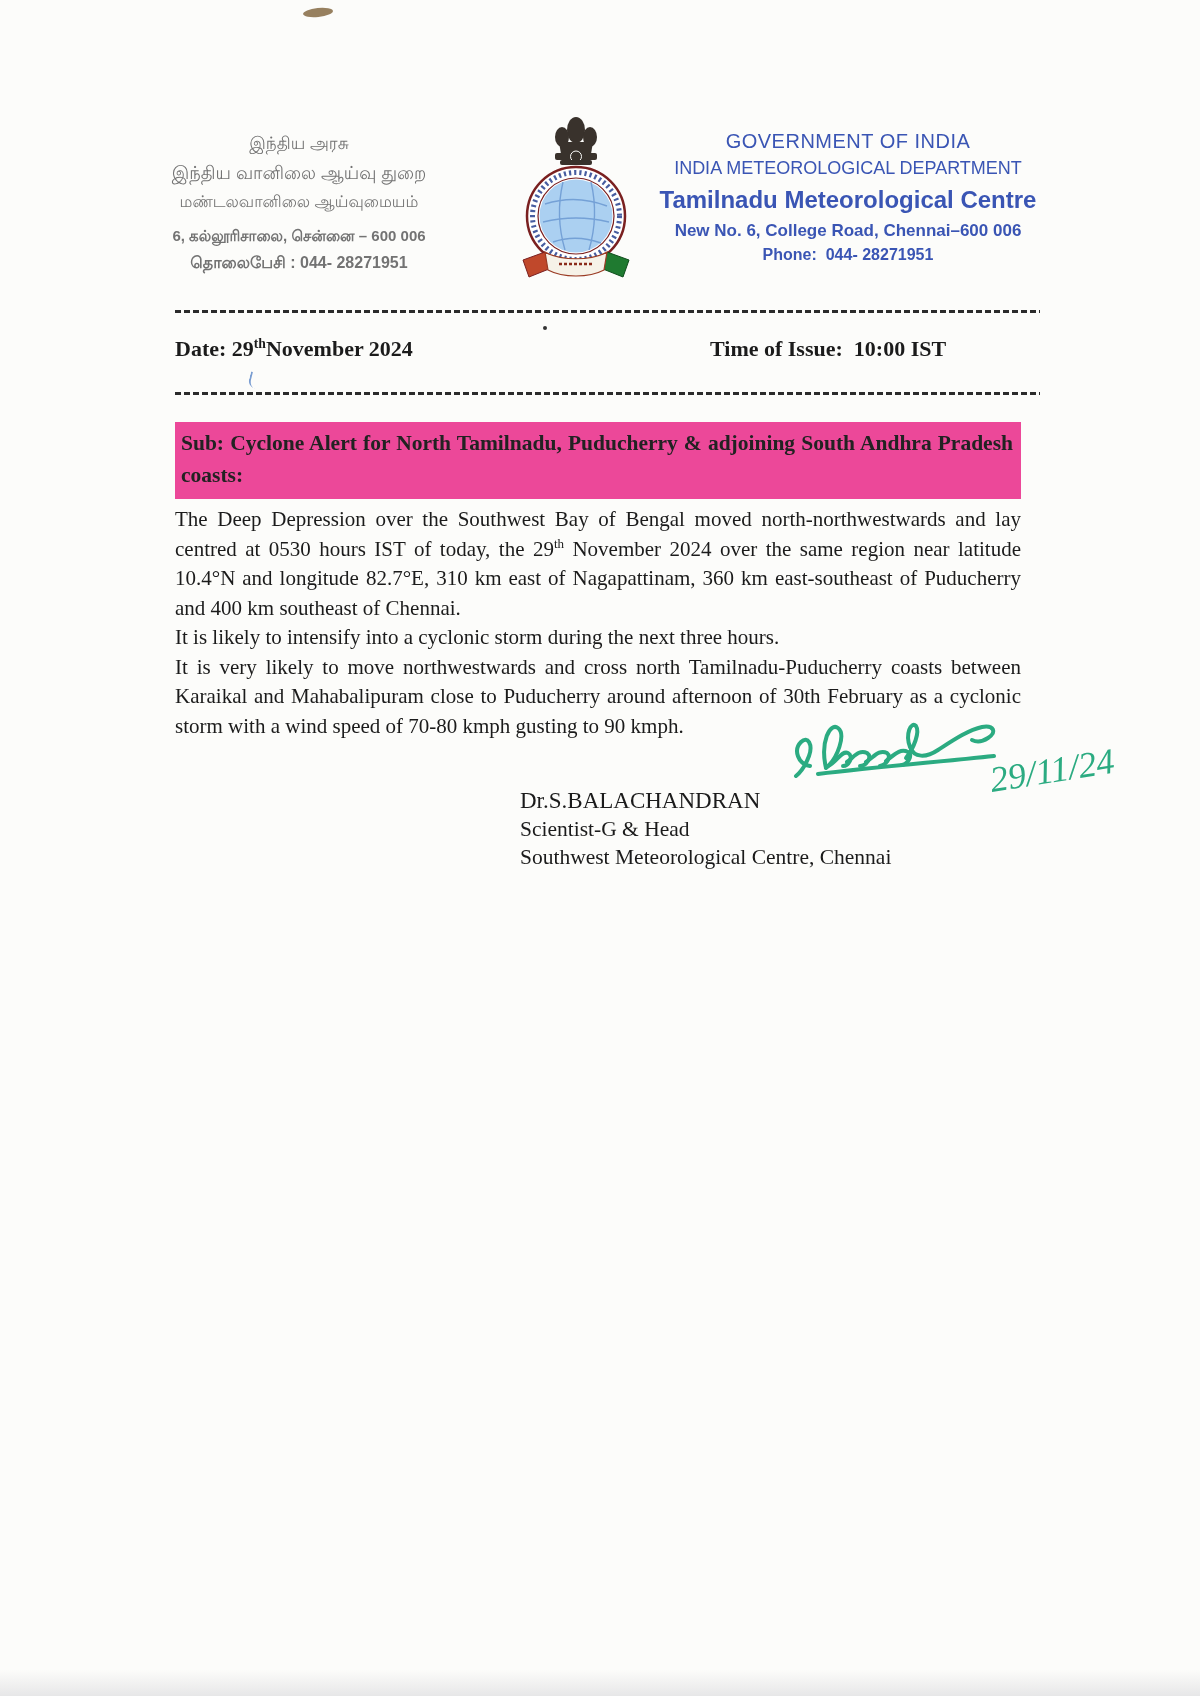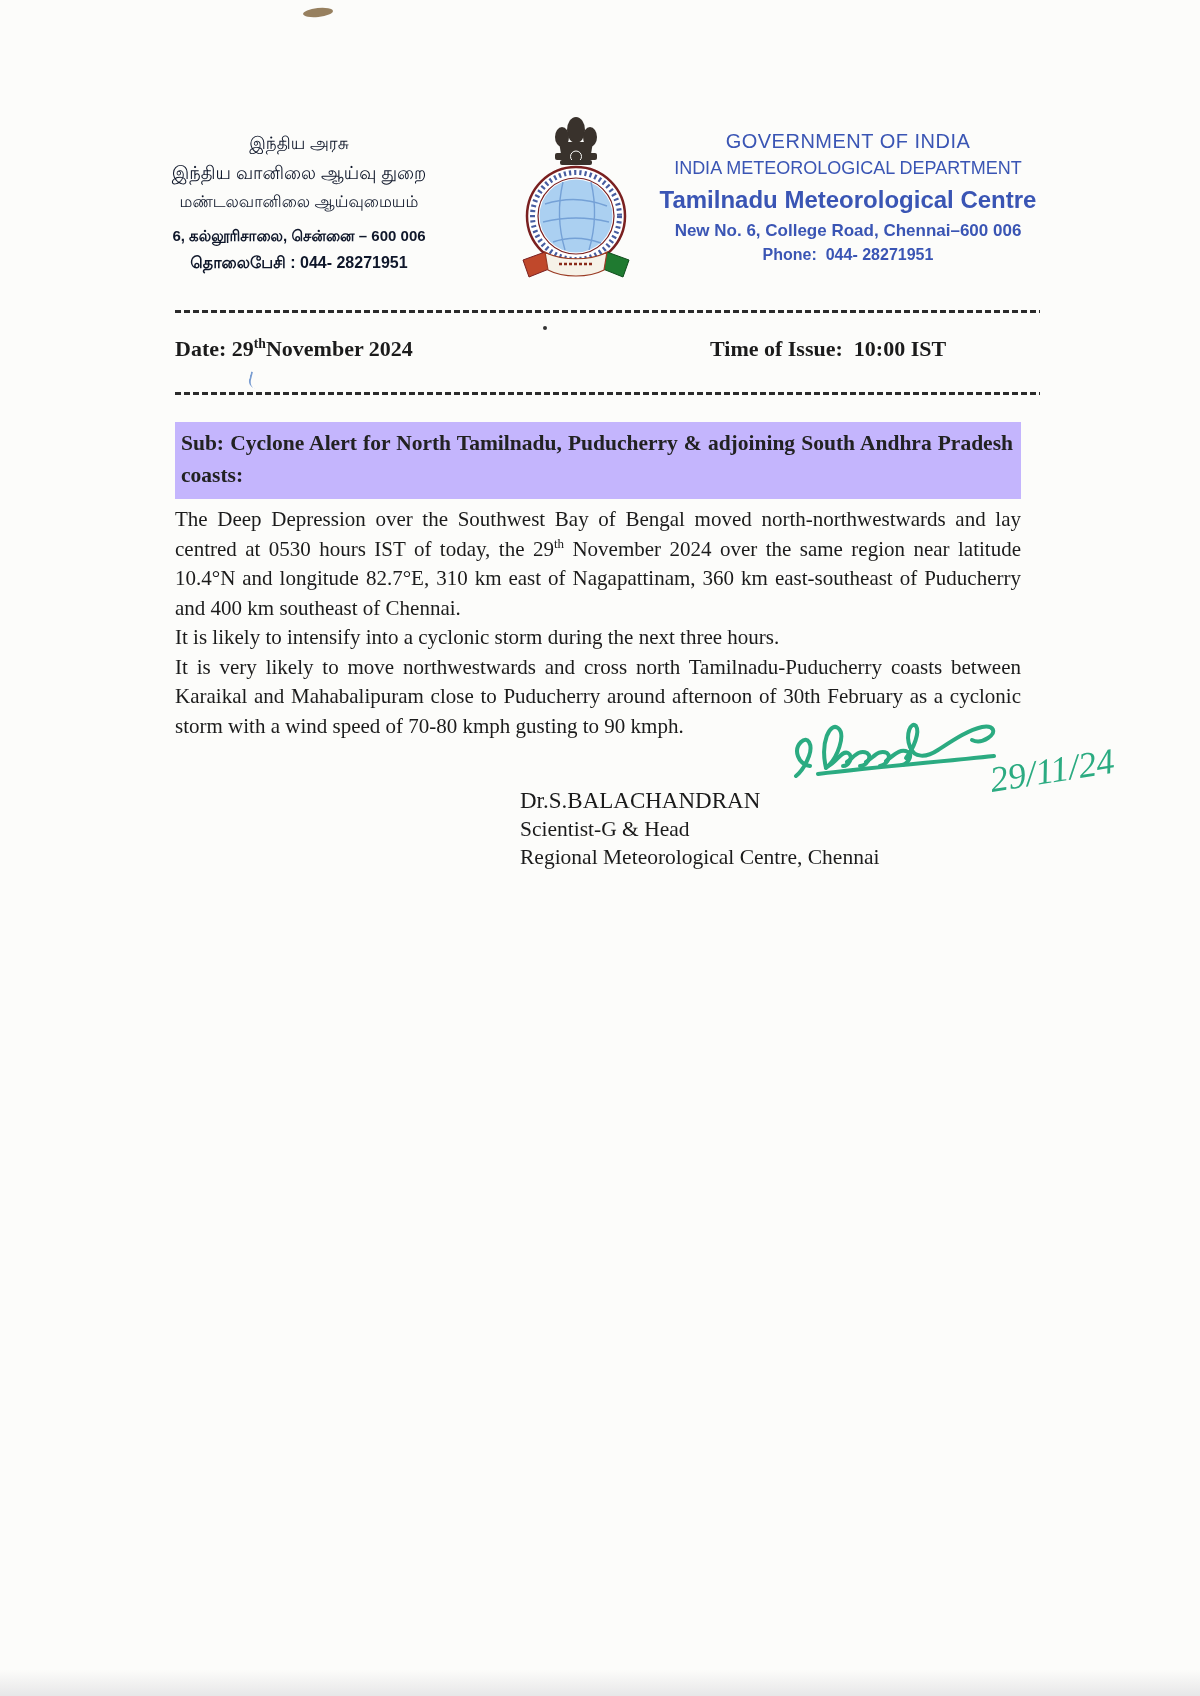--- a/index.html
+++ b/index.html
@@ -26,21 +26,21 @@
     position: absolute; left: 249px; top: 372px; width: 8px; height: 16px;
     border-left: 2px solid #5a86c8; border-radius: 0 0 0 8px; transform: rotate(14deg); opacity: .8;
   }
   .bottom-shade {
     position: absolute; left: 0; right: 0; bottom: 0; height: 26px;
     background: linear-gradient(180deg, rgba(210,210,214,0) 0%, rgba(205,205,210,.45) 100%);
   }
   
   .lh-tamil {
     position: absolute; left: 168px; top: 134px; width: 262px;
-    text-align: center; color: #0f172a;
+    text-align: center; color: #737373;
     font-family: "Liberation Sans", sans-serif;
   }
   .lh-tamil .t1 { font-size: 17px; margin-bottom: 8px; }
   .lh-tamil .t2 { font-size: 18px; margin-bottom: 7px; }
   .lh-tamil .t3 { font-size: 16px; margin-bottom: 14px; }
   .lh-tamil .t4 { font-size: 15px; font-weight: bold; margin-bottom: 7px; text-align: center; }
   .lh-tamil .t5 { font-size: 16px; font-weight: bold; }
   .emblem { position: absolute; left: 503px; top: 112px; width: 146px; height: 178px; }
   .lh-eng {
     position: absolute; left: 648px; top: 130px; width: 400px;
@@ -64,21 +64,21 @@
   .date-row {
     position: absolute; left: 175px; top: 336px; width: 865px;
     font-size: 22px; font-weight: bold;
   }
   .date-row .date { position: absolute; left: 0; top: 0; }
   .date-row .time { position: absolute; left: 535px; top: 0; }
   sup { font-size: .62em; vertical-align: super; line-height: 0; }
   
   .subject {
     position: absolute; left: 175px; top: 422px; width: 846px;
-    background: #c4b5fd;
+    background: #ec4899;
     padding: 5px 8px 7px 6px;
     font-size: 21.5px; font-weight: bold; line-height: 1.5;
     text-align: justify; color: #222;
   }
   
   .body-text {
     position: absolute; left: 175px; top: 505px; width: 846px;
     font-size: 21px; line-height: 29.5px; text-align: justify;
   }
   
@@ -174,17 +174,17 @@
       <path d="M106,61 C114,55 120,48 128,52 C133,55 128,64 122,65"></path>
       <path d="M126,58 C134,48 140,32 136,26 C131,21 125,34 130,47 C134,58 146,58 158,50 C172,41 188,30 202,27 C214,25 217,32 208,38 C202,42 196,42 192,40"></path>
       <path d="M38,74 C95,67 158,62 214,56"></path>
     </g>
     <text x="212" y="92" transform="rotate(-9 212 92)" font-family="Liberation Serif, serif" font-style="italic" font-size="36" fill="#2bab81">29/11/24</text>
   </svg>
 
   <div class="sig-block">
     <div class="s1">Dr.S.BALACHANDRAN</div>
     <div class="s2">Scientist-G &amp; Head</div>
-    <div class="s3">Regional Meteorological Centre, Chennai</div>
+    <div class="s3">Southwest Meteorological Centre, Chennai</div>
   </div>
 
   <div class="bottom-shade"></div>
 </div>
 
 </body></html>

